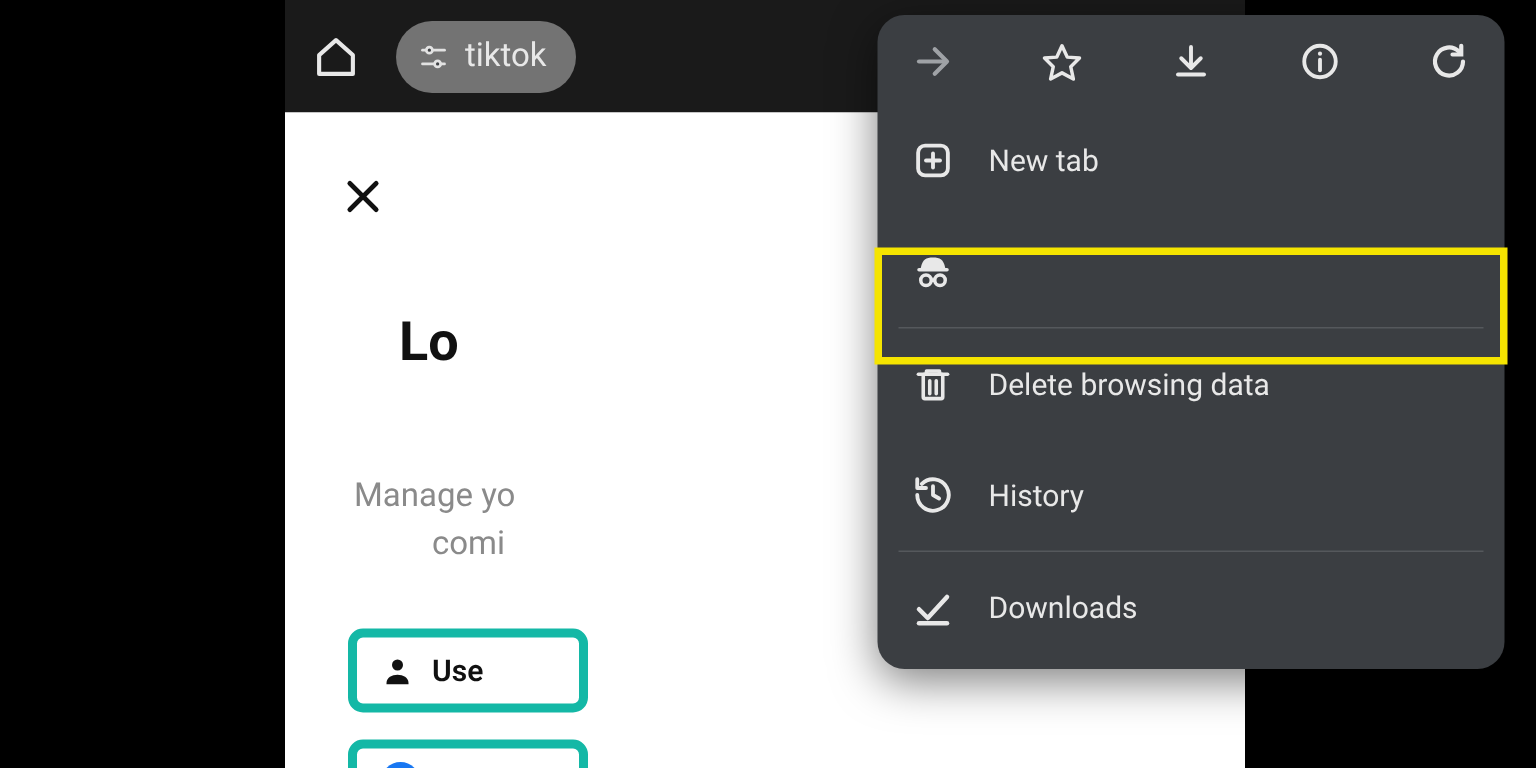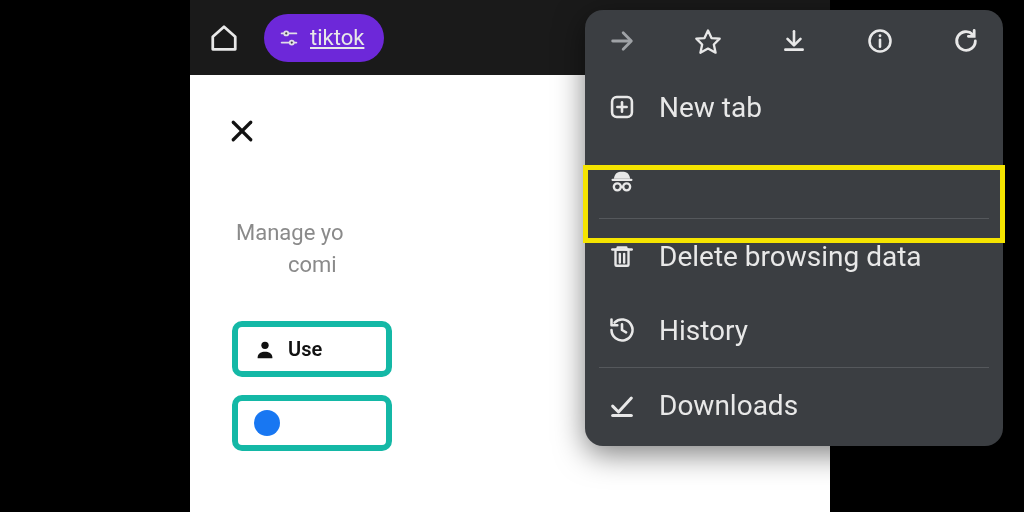--- a/index.html
+++ b/index.html
@@ -27,31 +27,30 @@
     display: flex;
     align-items: center;
     padding: 0 6px;
   }
   .home-btn {
     width: 48px; height: 48px;
     display: flex; align-items: center; justify-content: center;
     margin-left: 4px;
   }
   .url-pill {
-    background: #6d28d9;
+    background: #737373;
     border-radius: 30px;
     height: 48px;
     display: flex;
     align-items: center;
     padding: 0 16px 0 14px;
     margin-left: 16px;
     color: #e8e8e8;
     font-size: 22px;
     min-width: 120px;
-    text-decoration: underline;
   }
   .url-pill .tune { width: 22px; height: 22px; margin-right: 10px; opacity: .95; }
   
   .page {
     position: absolute;
     top: 75px; left: 0; right: 0; bottom: 0;
     background: #fff;
     padding: 30px 28px;
   }
   .close-x {
@@ -120,21 +119,21 @@
   .menu-top .ico { width: 30px; height: 30px; display: flex; align-items:center; justify-content:center; }
   .menu-sep {
     height: 1px; background: #55585c;
     margin: 0 14px;
   }
   .menu-item {
     display: flex;
     align-items: center;
     height: 74px;
     padding: 0 22px;
-    font-size: 28px;
+    font-size: 20px;
     gap: 22px;
   }
   .menu-item .mi-icon { width: 30px; height: 30px; display:flex; align-items:center; justify-content:center; flex-shrink:0; }
   .highlight-box {
     position: absolute;
     border: 5px solid #f5e400;
     pointer-events: none;
   }
   svg { display: block; }
 </style>
@@ -160,20 +159,21 @@
     </div>
   </div>
 
   <div class="page">
     <div class="close-x">
       <svg width="30" height="30" viewBox="0 0 24 24" stroke="#111" stroke-width="2.6" stroke-linecap="round">
         <line x1="5" y1="5" x2="19" y2="19"></line>
           <line x1="19" y1="5" x2="5" y2="19"></line>
       </svg>
     </div>
+    <div class="page-title">Lo</div>
     <div class="page-sub">
       <span>Manage yo</span><br>
       <span style="margin-left:52px">comi</span>
     </div>
     <div class="login-btn">
       <svg width="22" height="22" viewBox="0 0 24 24" fill="#111">
         <circle cx="12" cy="8" r="4"></circle>
           <path d="M4 21c0-4 4-6 8-6s8 2 8 6v1H4z"></path>
       </svg>
       <span>Use</span>

